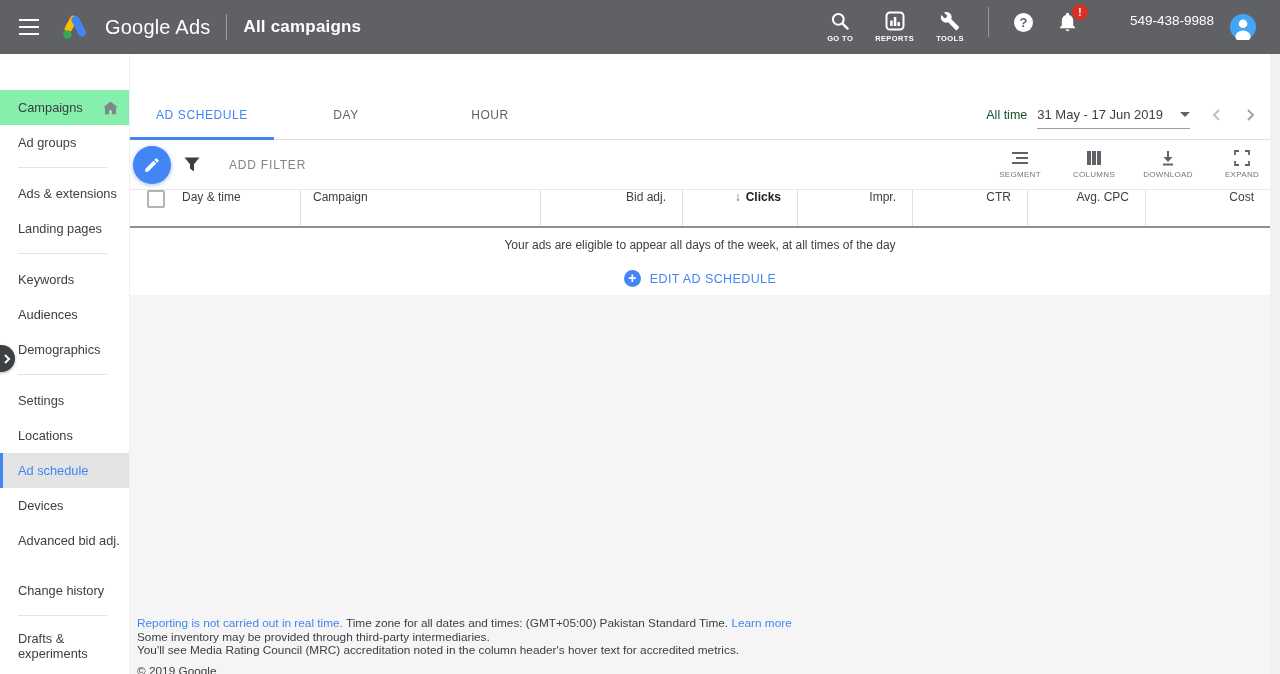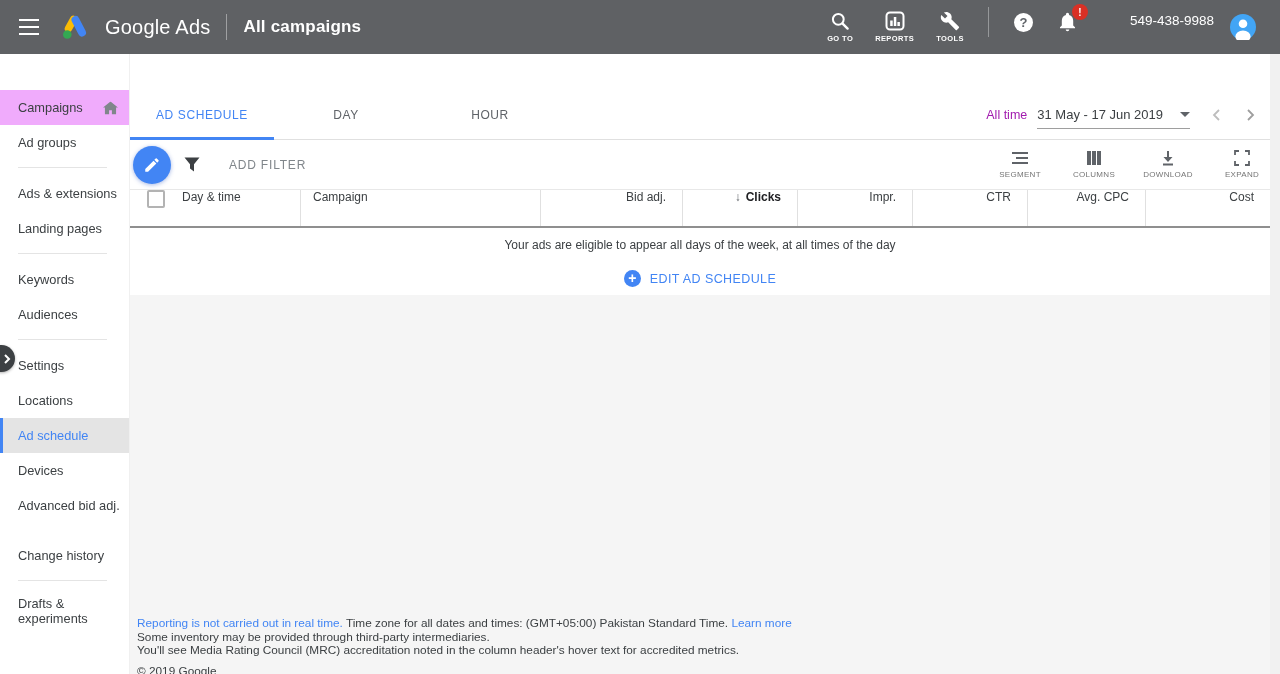--- a/index.html
+++ b/index.html
@@ -25,21 +25,21 @@
           color:#fff;font-size:10px;font-weight:700;display:flex;align-items:center;justify-content:center;}
   .phone{font-size:13.5px;margin-left:36px;margin-bottom:14px;}
   .avatar{margin-left:16px;cursor:pointer;display:flex;}
 
   
   .sidebar{position:absolute;left:0;top:54px;bottom:0;width:130px;background:#fff;z-index:2;
            box-sizing:border-box;border-right:1px solid #f0f0f0;}
   .pad-top{height:36px;}
   .side-item{height:35px;display:flex;align-items:center;padding-left:18px;font-size:12.8px;color:#3c4043;
              cursor:pointer;position:relative;box-sizing:border-box;}
-  .side-item.shaded{background:#f0abfc;}
+  .side-item.shaded{background:#86efac;}
   .side-item.selected{background:#e4e4e4;color:#4285f4;font-weight:500;}
   .side-item.selected::before{content:"";position:absolute;left:0;top:0;bottom:0;width:3px;background:#4285f4;}
   .home-ic{position:absolute;right:11px;top:50%;transform:translateY(-50%);display:flex;cursor:pointer;}
   .side-divider{height:1px;background:#e4e4e4;margin:7px 22px 8px 18px;}
   .side-gap{height:15px;}
   .side-item.two-line{height:50px;align-items:flex-start;padding-top:7px;line-height:15px;padding-right:28px;}
   .expander{position:absolute;left:-12px;top:345px;width:27px;height:27px;border-radius:50%;background:#3c4043;
             display:flex;align-items:center;justify-content:center;z-index:3;cursor:pointer;
             box-shadow:0 1px 3px rgba(0,0,0,.3);}
   .expander svg{transform:translateX(5px);}
@@ -47,21 +47,21 @@
   
   .main{position:absolute;left:130px;top:54px;right:10px;bottom:0;display:flex;flex-direction:column;background:#f5f5f5;}
   .ws{background:#fff;}
   .top-spacer{height:36px;}
   .tab-row{height:50px;display:flex;align-items:stretch;border-bottom:1px solid #e0e0e0;box-sizing:border-box;}
   .tab{width:144px;display:flex;align-items:center;justify-content:center;font-size:12px;font-weight:500;
        letter-spacing:.6px;color:#5f6368;cursor:pointer;position:relative;}
   .tab.active{color:#4285f4;}
   .tab.active::after{content:"";position:absolute;left:0;right:0;bottom:-1px;height:3px;background:#4285f4;}
   .date-controls{margin-left:auto;display:flex;align-items:center;padding-right:14px;}
-  .preset{color:#a21caf;font-size:12.5px;margin-right:10px;cursor:pointer;}
+  .preset{color:#14532d;font-size:12.5px;margin-right:10px;cursor:pointer;}
   .date-wrap{display:flex;align-items:center;border-bottom:1px solid #9e9e9e;padding-bottom:6px;padding-top:6px;cursor:pointer;}
   .date-value{color:#3c4043;font-size:13px;}
   .caret{width:0;height:0;border-left:5px solid transparent;border-right:5px solid transparent;
          border-top:5px solid #5f6368;margin-left:17px;}
   .chev{margin-left:21px;cursor:pointer;display:flex;}
 
   .filter-row{height:49px;display:flex;align-items:center;}
   .fab{width:38px;height:38px;border-radius:50%;background:#4285f4;display:flex;align-items:center;
        justify-content:center;margin-left:3px;box-shadow:0 1px 4px rgba(60,100,200,.45);cursor:pointer;}
   .funnel{margin-left:13px;cursor:pointer;display:flex;}
@@ -195,20 +195,23 @@
     <div class="side-item">
         <span>Landing pages</span>
       </div>
     <div class="side-divider"></div>
     <div class="side-item">
         <span>Keywords</span>
       </div>
     <div class="side-item">
         <span>Audiences</span>
       </div>
+    <div class="side-item">
+        <span>Demographics</span>
+      </div>
     <div class="side-divider"></div>
     <div class="side-item">
         <span>Settings</span>
       </div>
     <div class="side-item">
         <span>Locations</span>
       </div>
     <div class="side-item selected">
         <span>Ad schedule</span>
       </div>

